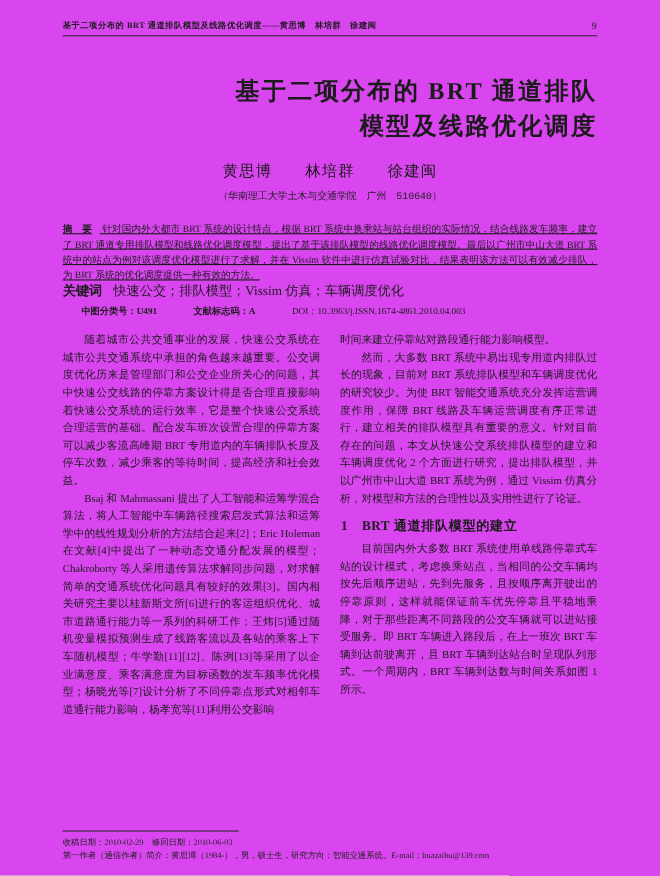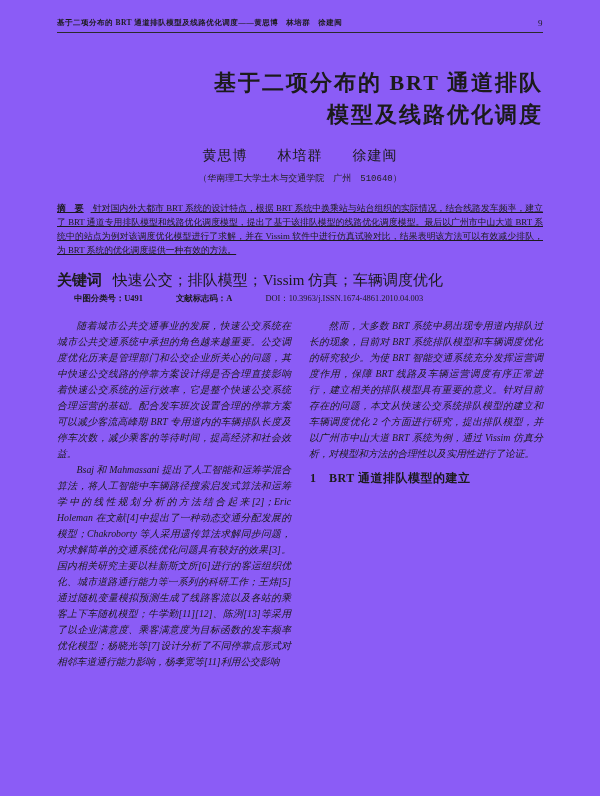--- a/index.html
+++ b/index.html
@@ -1,21 +1,21 @@
 <!DOCTYPE html>
 <html><head>
 <meta charset="utf-8">
 <style>
   html, body { margin: 0; padding: 0; background: #d9d9d4; }
   .page {
     position: relative;
     width: 600px;
     height: 796px;
     margin: 0 auto;
-    background: #8b5cf6;
+    background: #d946ef;
     color: #1b1b1b;
     font-family: "Liberation Serif", "DejaVu Serif", serif;
     overflow: hidden;
     box-sizing: border-box;
   }
   .content {
     position: absolute;
     left: 57px;
     right: 57px;
     top: 18px;
@@ -58,22 +58,22 @@
   
   .abstract {
     margin: 16px 0 0 0;
     font-size: 8.8px;
     line-height: 14px;
     text-align: justify;
     text-decoration: underline;
   }
   .abstract .label, .keywords .label { font-weight: bold; margin-right: 7px; }
   .keywords {
-    margin: 17px 0 0 0;
-    font-size: 15px;
+    margin: 1px 0 0 0;
+    font-size: 12px;
     line-height: 13px;
   }
   .clc-line {
     margin: 5px 0 0 0;
     font-size: 8.4px;
     line-height: 13px;
   }
   .clc-line .seg { margin-right: 14px; padding-left: 17px; }
   .clc-line .seg-label { font-weight: bold; }
   
@@ -82,21 +82,21 @@
     gap: 18px;
     margin-top: 13px;
   }
   .col {
     width: 50%;
     min-height: 428px;
     font-size: 9.8px;
     line-height: 16px;
     text-align: justify;
   }
-  .para { margin: 0; text-indent: 2em; font-style: italic; }
+  .para { margin: 0; text-indent: 2em; }
   .para.no-indent { text-indent: 0; }
   .section-heading {
     margin: 8px 0 6px 1px;
     font-size: 12px;
     font-weight: bold;
     letter-spacing: 0.5px;
   }
   
   .footer {
     position: absolute;
@@ -148,20 +148,27 @@
       <span class="seg seg-label">文献标志码：A</span>
       <span class="seg">DOI：10.3963/j.ISSN.1674-4861.2010.04.003</span>
     </p>
 
     <div class="columns">
       <div class="col">
         <p class="para">随着城市公共交通事业的发展，快速公交系统在城市公共交通系统中承担的角色越来越重要。公交调度优化历来是管理部门和公交企业所关心的问题，其中快速公交线路的停靠方案设计得是否合理直接影响着快速公交系统的运行效率，它是整个快速公交系统合理运营的基础。配合发车班次设置合理的停靠方案可以减少客流高峰期 BRT 专用道内的车辆排队长度及停车次数，减少乘客的等待时间，提高经济和社会效益。</p>
         <p class="para">Bsaj 和 Mahmassani 提出了人工智能和运筹学混合算法，将人工智能中车辆路径搜索启发式算法和运筹学中的线性规划分析的方法结合起来[2]；Eric Holeman 在文献[4]中提出了一种动态交通分配发展的模型；Chakroborty 等人采用遗传算法求解同步问题，对求解简单的交通系统优化问题具有较好的效果[3]。国内相关研究主要以桂新斯文所[6]进行的客运组织优化、城市道路通行能力等一系列的科研工作；王炜[5]通过随机变量模拟预测生成了线路客流以及各站的乘客上下车随机模型；牛学勤[11][12]、陈洌[13]等采用了以企业满意度、乘客满意度为目标函数的发车频率优化模型；杨晓光等[7]设计分析了不同停靠点形式对相邻车道通行能力影响，杨孝宽等[11]利用公交影响</p>
       </div>
       <div class="col">
+        <p class="para no-indent">时间来建立停靠站对路段通行能力影响模型。</p>
         <p class="para">然而，大多数 BRT 系统中易出现专用道内排队过长的现象，目前对 BRT 系统排队模型和车辆调度优化的研究较少。为使 BRT 智能交通系统充分发挥运营调度作用，保障 BRT 线路及车辆运营调度有序正常进行，建立相关的排队模型具有重要的意义。针对目前存在的问题，本文从快速公交系统排队模型的建立和车辆调度优化 2 个方面进行研究，提出排队模型，并以广州市中山大道 BRT 系统为例，通过 Vissim 仿真分析，对模型和方法的合理性以及实用性进行了论证。</p>
         <h2 class="section-heading">1　BRT 通道排队模型的建立</h2>
+        <p class="para">目前国内外大多数 BRT 系统使用单线路停靠式车站的设计模式，考虑换乘站点，当相同的公交车辆均按先后顺序进站，先到先服务，且按顺序离开驶出的停靠原则，这样就能保证前车优先停靠且平稳地乘降，对于那些距离不同路段的公交车辆就可以进站接受服务。即 BRT 车辆进入路段后，在上一班次 BRT 车辆到达前驶离开，且 BRT 车辆到达站台时呈现队列形式。一个周期内，BRT 车辆到达数与时间关系如图 1 所示。</p>
       </div>
     </div>
 
   </div>
 
+  <div class="footer">
+    <div class="foot-rule"></div>
+    <div class="foot-line">收稿日期：2010-02-29　修回日期：2010-06-03</div>
+    <div class="foot-line">第一作者（通信作者）简介：黄思博（1984-），男，硕士生，研究方向：智能交通系统。E-mail：huazaibu@139.com</div>
+  </div>
 </div>
 
 </body></html>

